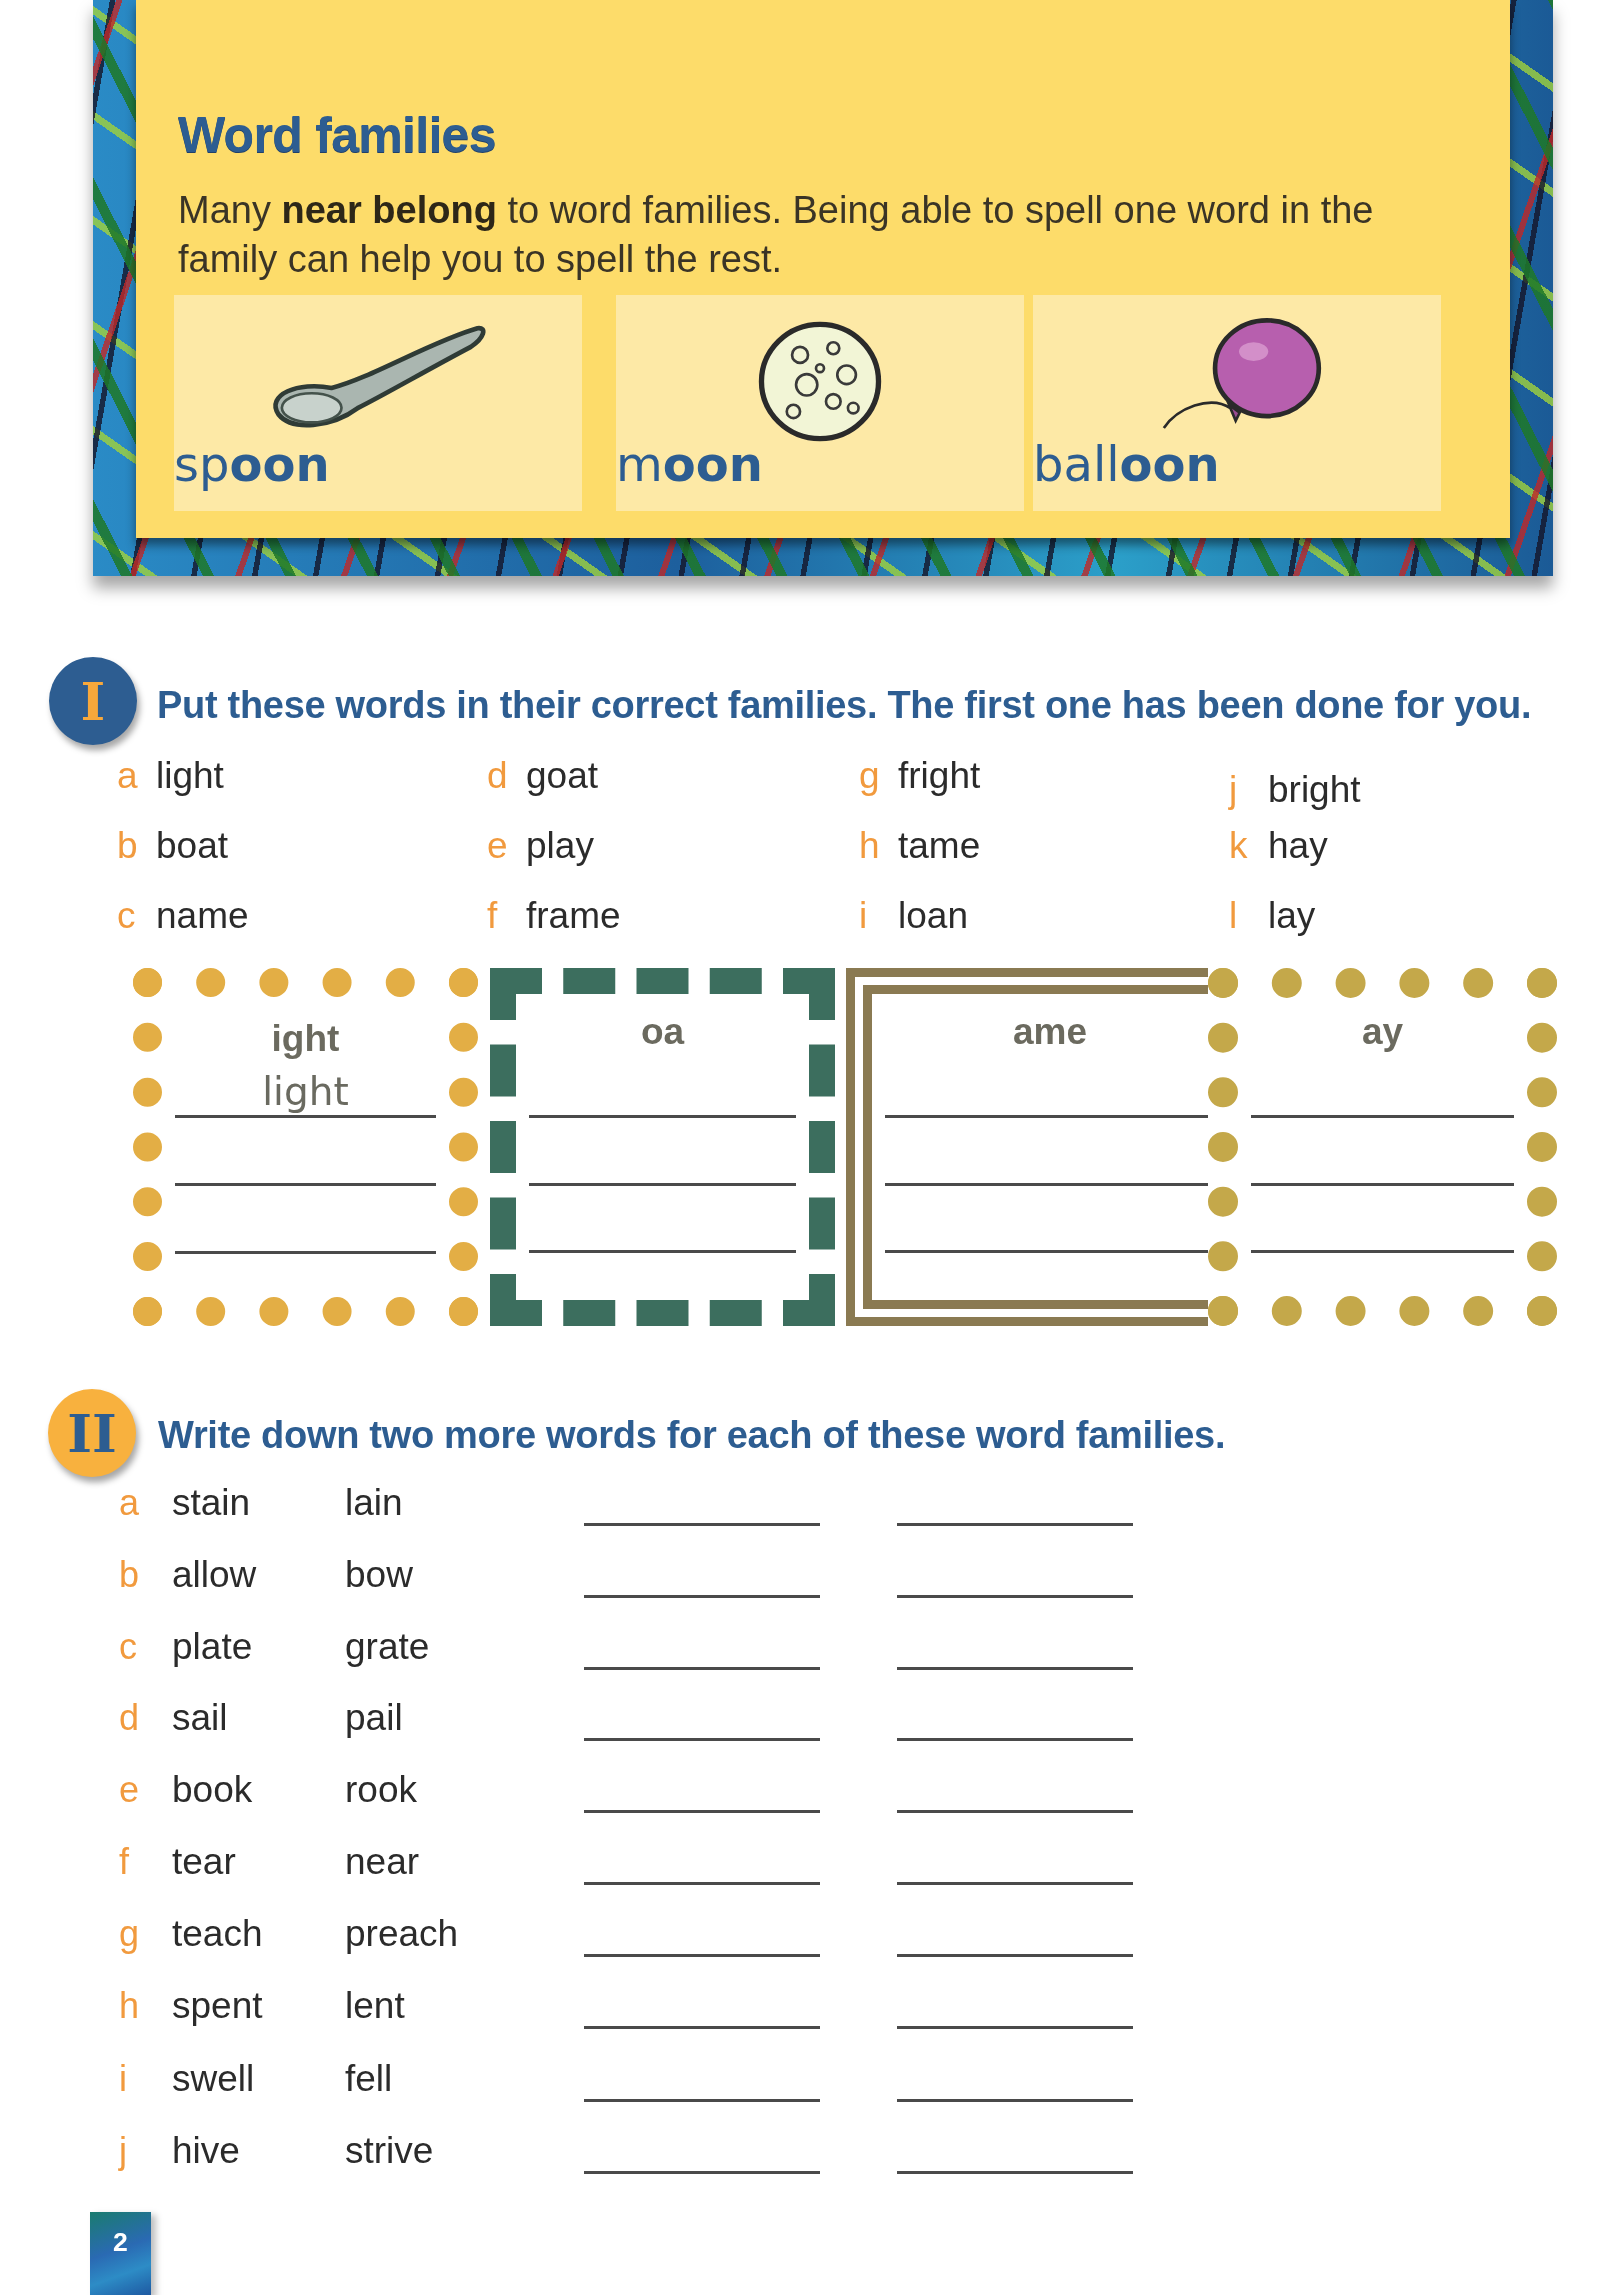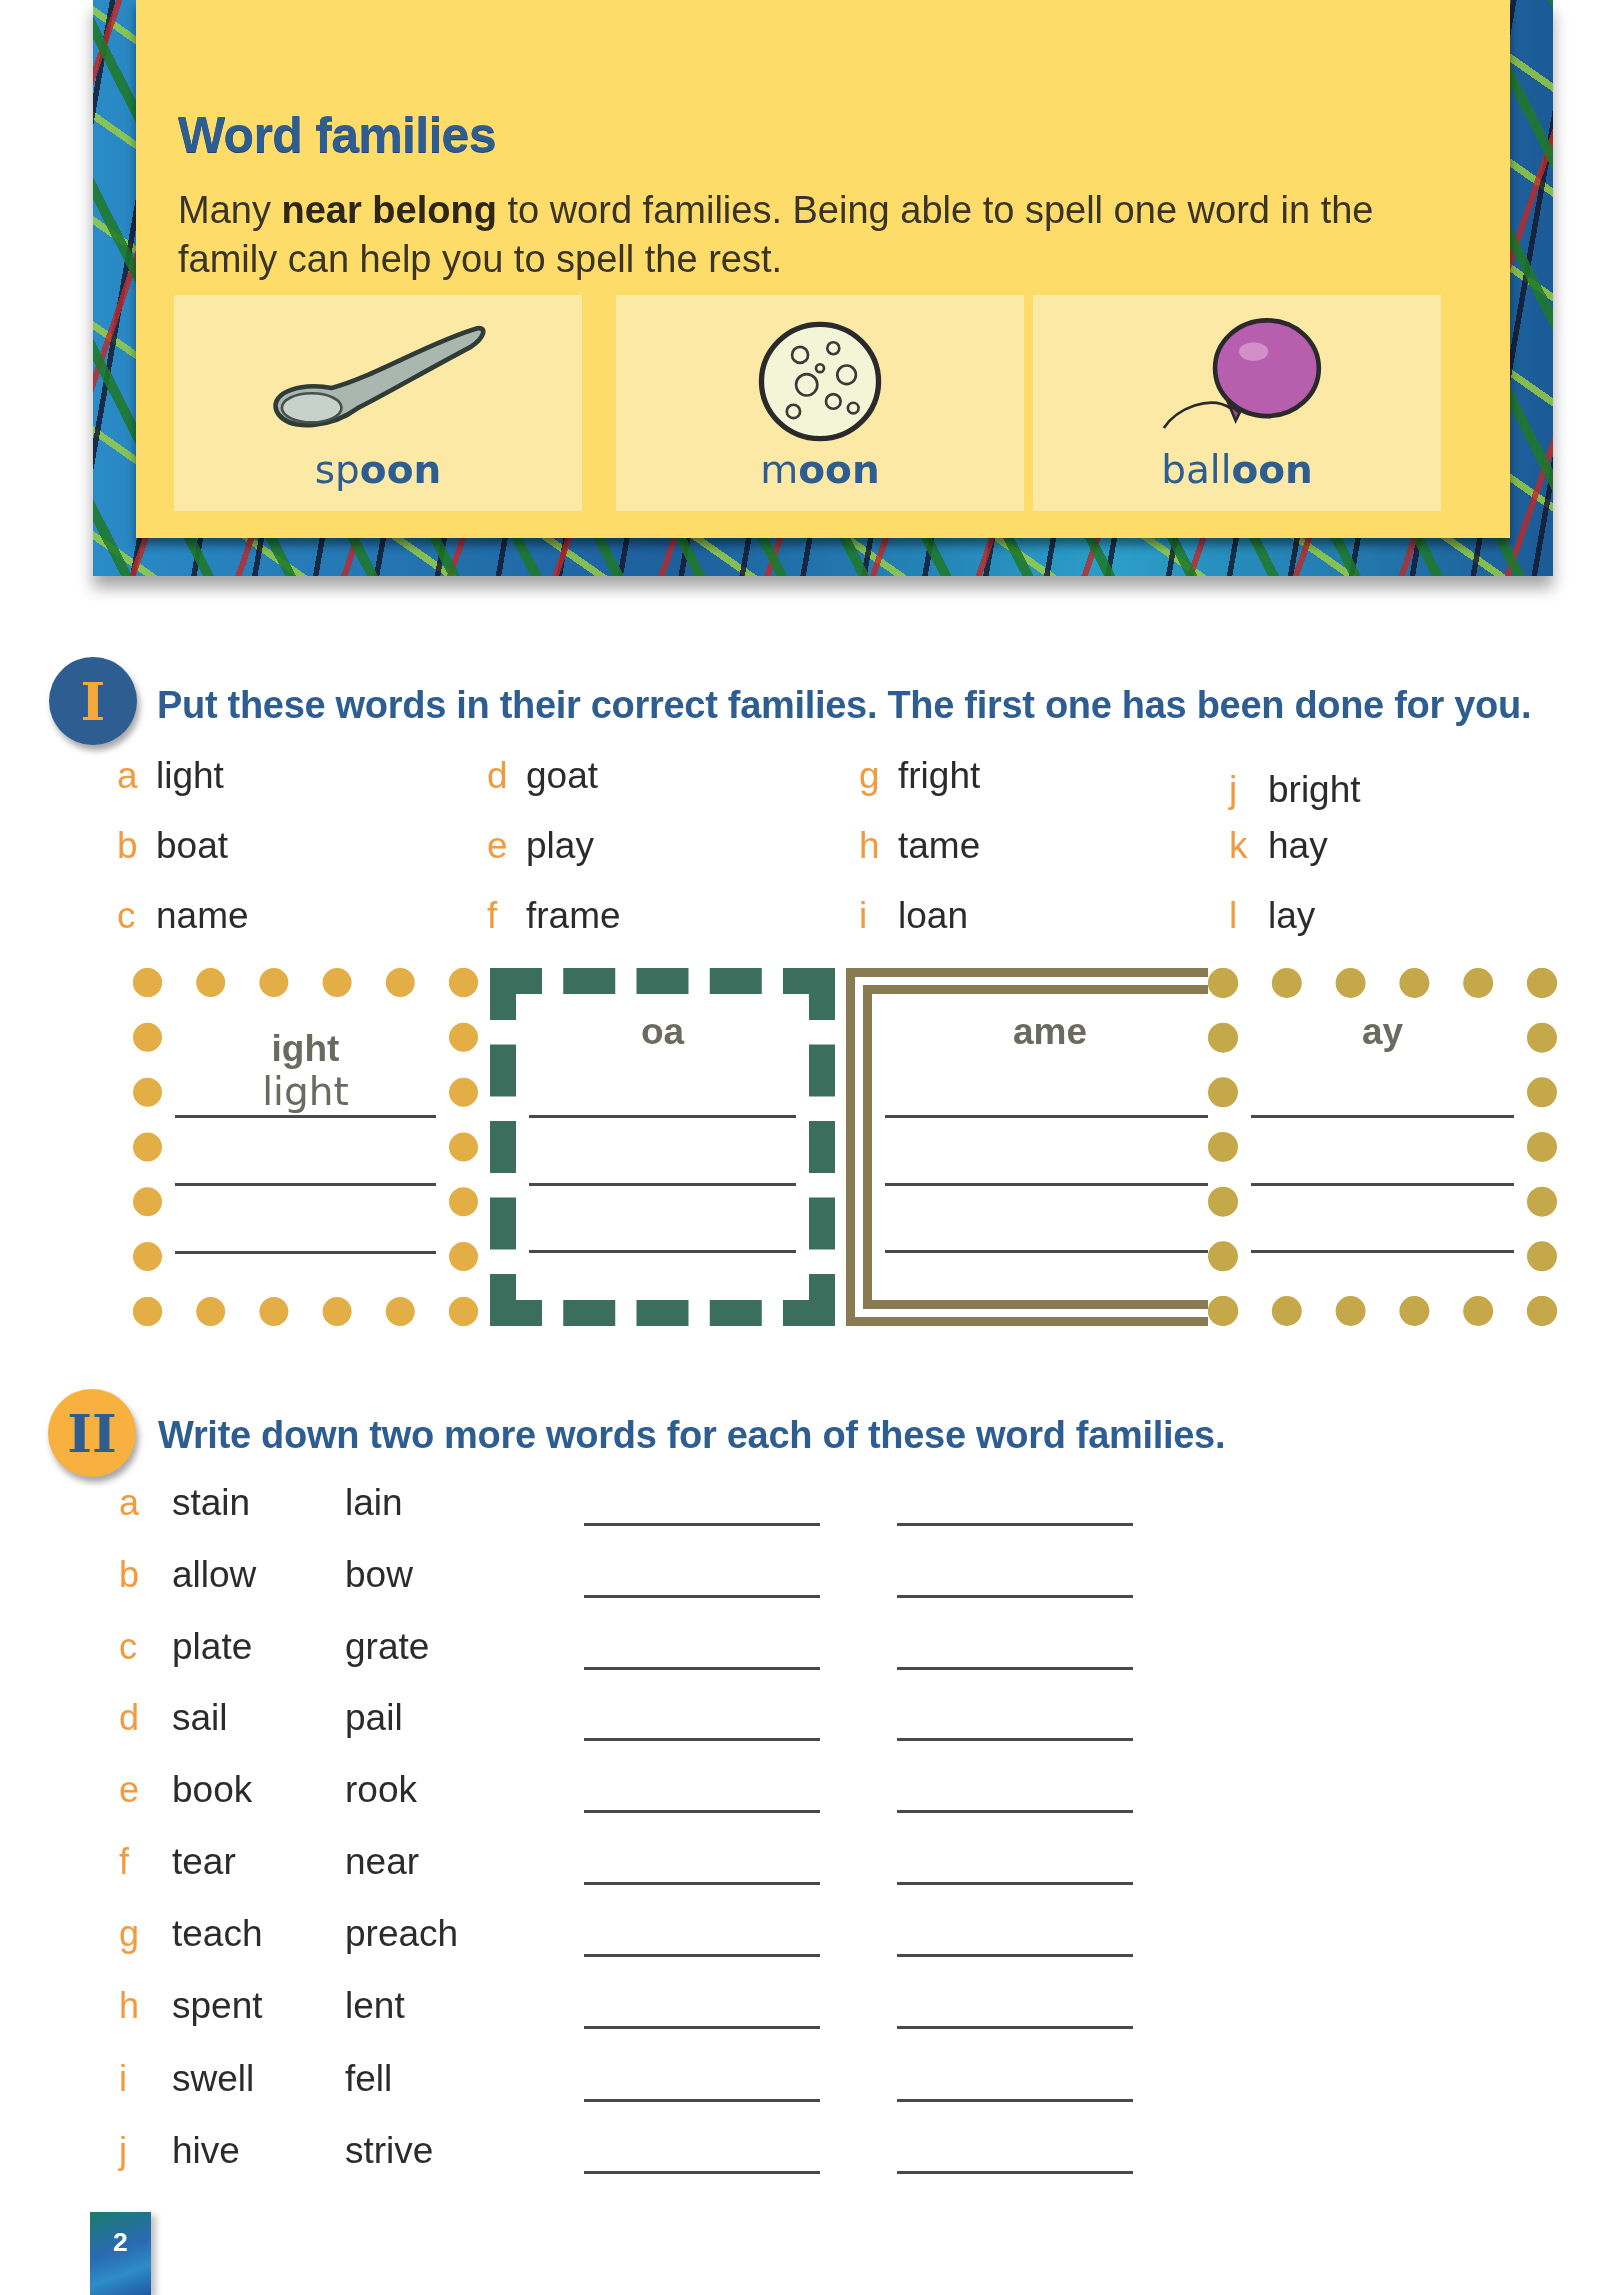--- a/index.html
+++ b/index.html
@@ -31,22 +31,22 @@
     position: absolute; left: 178px; top: 186px; width: 1301px;
     font-size: 38px; line-height: 49px; color: #3a3426;
   }
   .banner-text b { font-weight: bold; color: #2d2718; }
 
   .pic-card {
     position: absolute; top: 295px; width: 408px; height: 216px;
     background: #fde9a6;
   }
   .pic-card .label {
-    position: absolute; left: 0; right: 0; bottom: 18.6px; text-align: center;
-    font-family: "DejaVu Sans", sans-serif; font-size: 39px; color: #2d5d91;
+    position: absolute; left: 0; right: 0; bottom: 18.6px; text-align: left;
+    font-family: "DejaVu Sans", sans-serif; font-size: 48px; color: #2d5d91;
   }
   .pic-card .label b { font-weight: bold; }
   .pic-card svg { position: absolute; left: 50%; transform: translateX(-50%); top: 20px; }
 
   
   .sec-badge {
     position: absolute; width: 88px; height: 88px; border-radius: 50%;
     box-shadow: 2.7px 5.3px 6.6px rgba(0,0,0,.35);
     display: flex; align-items: center; justify-content: center;
     font-family: "DejaVu Serif", serif; font-weight: bold; font-size: 53px;
@@ -148,21 +148,21 @@
 
 <div class="word-item" style="left:859px; top:755px;"><span class="ltr">g</span><span>fright</span></div>
 <div class="word-item" style="left:859px; top:825px;"><span class="ltr">h</span><span>tame</span></div>
 <div class="word-item" style="left:859px; top:895px;"><span class="ltr">i</span><span>loan</span></div>
 
 <div class="word-item" style="left:1229px; top:755px;margin-top:14px;"><span class="ltr">j</span><span>bright</span></div>
 <div class="word-item" style="left:1229px; top:825px;"><span class="ltr">k</span><span>hay</span></div>
 <div class="word-item" style="left:1229px; top:895px;"><span class="ltr">l</span><span>lay</span></div>
 
 <div class="fam-box" style="left:133px; width:345px; border:29px dotted #e3ae45;">
-  <div class="head" style="top:31px">ight</div>
+  <div class="head" style="top:21px">ight</div>
   <div class="answer" style="top:72px">light</div>
   <div class="line" style="left:13.3px; right:13.3px; top:118px;"></div>
   <div class="line" style="left:13.3px; right:13.3px; top:186px;"></div>
   <div class="line" style="left:13.3px; right:13.3px; top:254px;"></div>
 </div>
 <div class="fam-box" style="left:490px; width:345px; border:26.6px dashed #3c6e5e;">
   <div class="head" style="top:17.3px">oa</div>
   <div class="line" style="left:13.3px; right:13.3px; top:121px;"></div>
   <div class="line" style="left:13.3px; right:13.3px; top:189px;"></div>
   <div class="line" style="left:13.3px; right:13.3px; top:256px;"></div>

